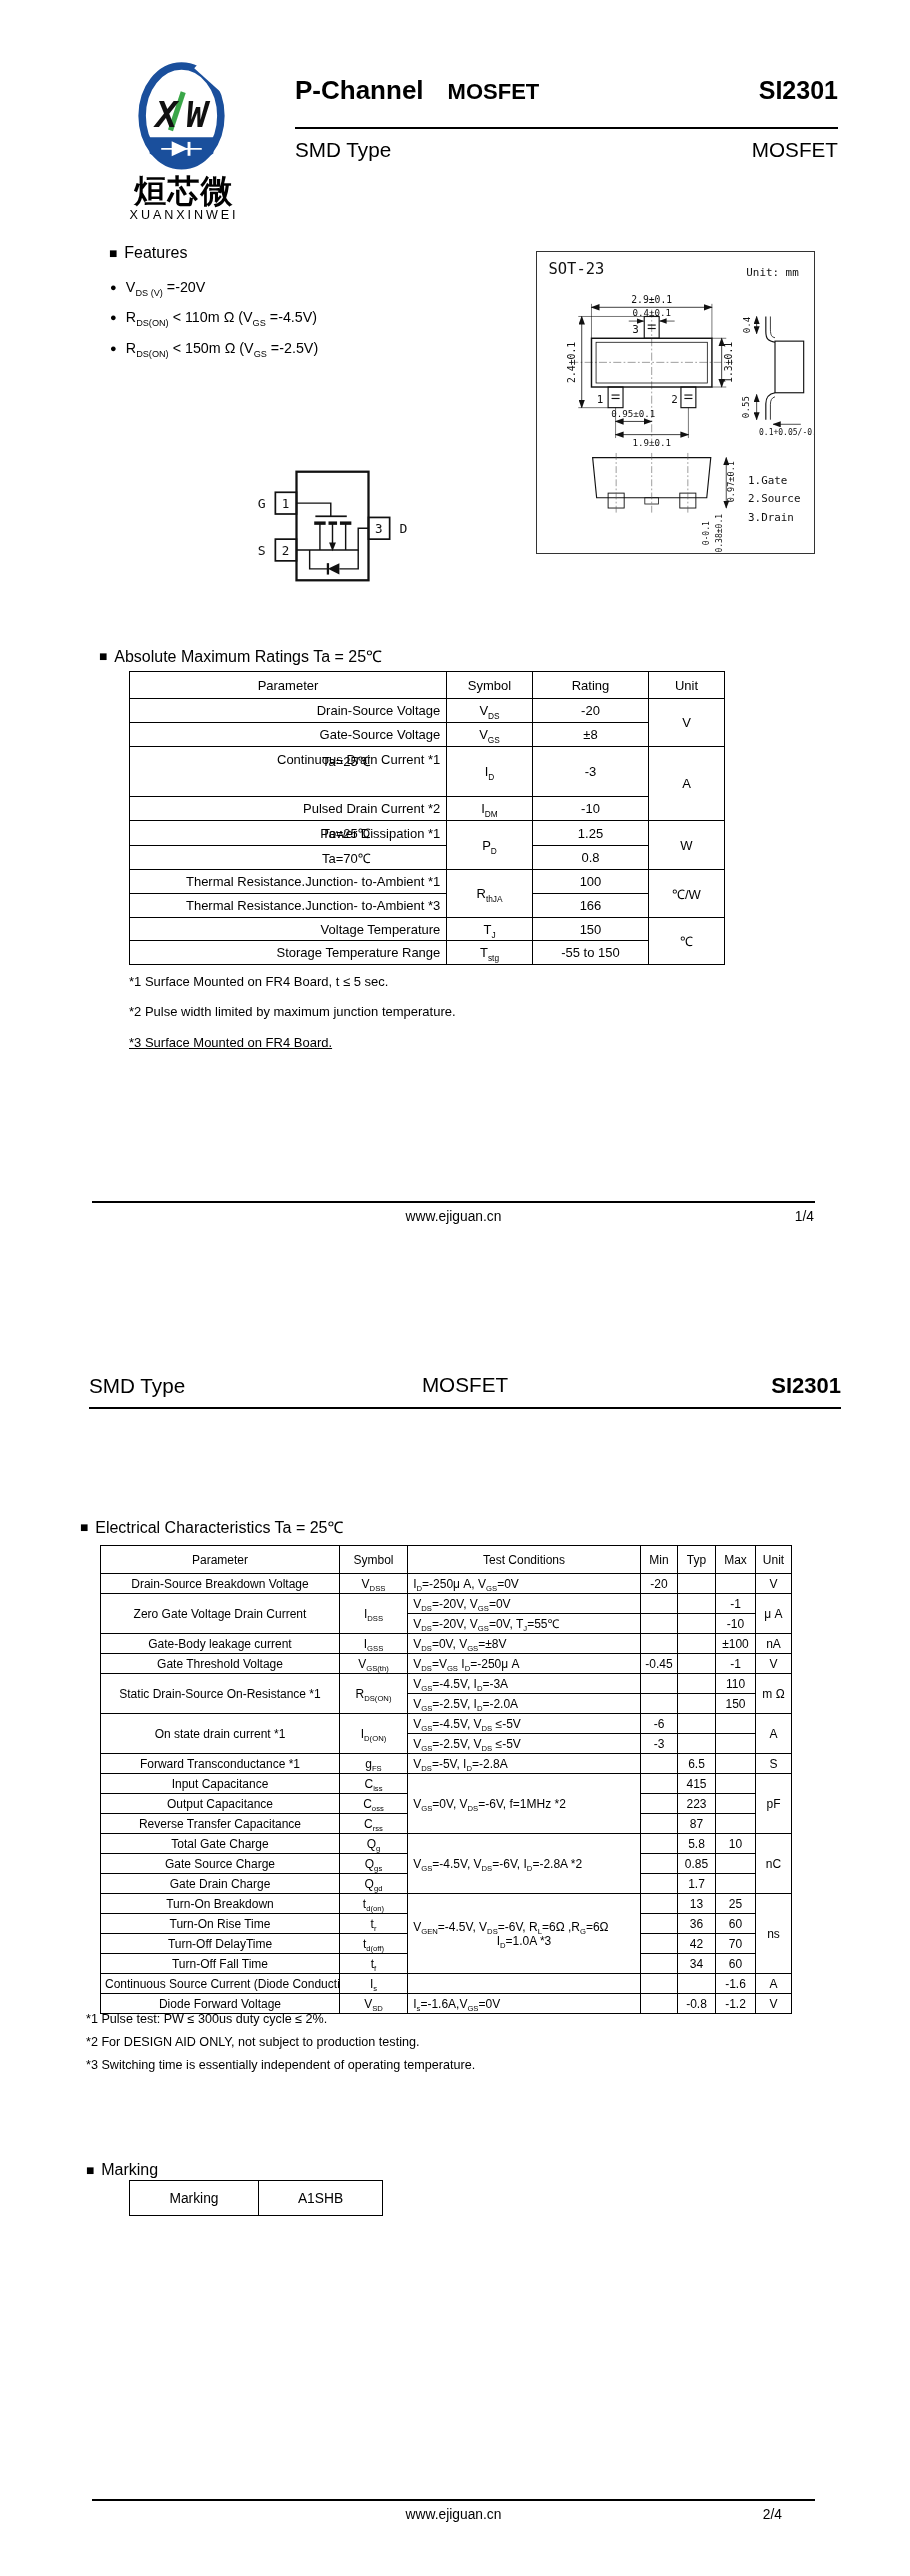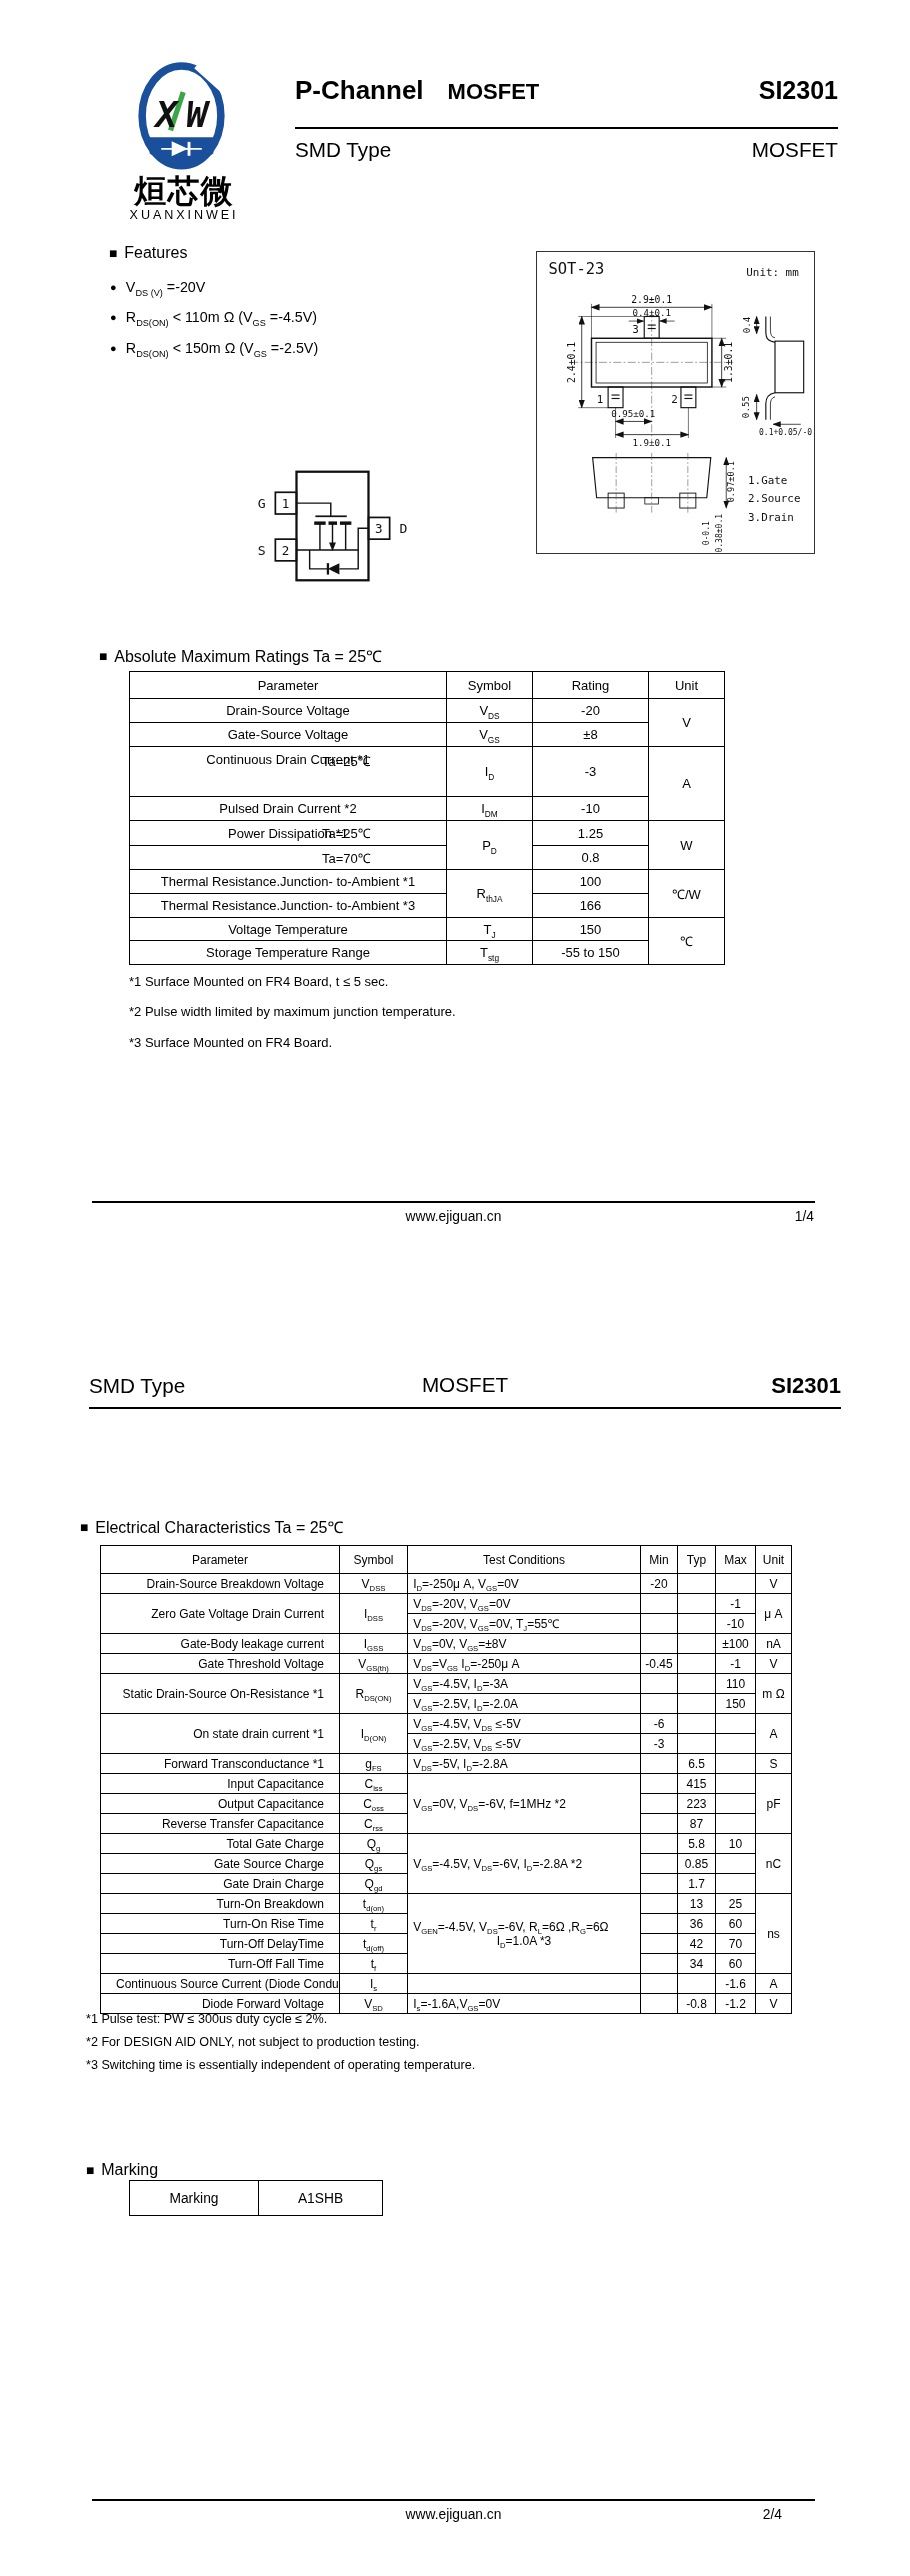--- a/index.html
+++ b/index.html
@@ -25,30 +25,30 @@
   .sechead .sq{font-size:13.8px;margin-right:6.9px;}
   .feat{display:flex;align-items:center;font-size:14.3px;}
   .feat .bullet{font-size:11px;margin-right:9.2px;}
   
   .pkgbox{left:536px;top:251px;width:279px;height:303px;border:1.1px solid #333;box-sizing:border-box;}
   
   table{border-collapse:collapse;table-layout:fixed;background:#fff;}
   .t1{border:1.7px solid #000;}
   .t1 th,.t1 td{border:1.1px solid #000;font-weight:normal;font-size:13px;overflow:hidden;position:relative;}
   .t1 th{height:24px;text-align:center;}
-  .t1 td.pl{text-align:center;padding:0 5.7px;white-space:nowrap;}
+  .t1 td.pl{text-align:right;padding:0 5.7px;white-space:nowrap;}
   .t1 td.c{text-align:center;padding:0;}
   .vtop{vertical-align:top;padding-top:4.6px !important;}
   .ta{position:absolute;left:192px;top:50%;transform:translateY(-50%);}
   .ta-top{position:absolute;left:192px;top:4.6px;transform:none;}
   .t2{border:1.7px solid #000;}
   .t2 th,.t2 td{border:1.1px solid #000;font-weight:normal;font-size:12px;overflow:hidden;}
   .t2 th{height:25px;text-align:center;}
   .t2 td{height:19px;}
-  .t2 td.pl{text-align:right;padding:0 15px;white-space:nowrap;}
+  .t2 td.pl{text-align:center;padding:0 4px;white-space:nowrap;}
   .t2 td.c{text-align:center;padding:0 1.1px;}
   .t2 .cond{ text-align:left;padding:0 5.2px;white-space:nowrap;}
   .t2 .c2{text-align:center;}
   .note{font-size:13px;white-space:nowrap;}
   .note2{font-size:12.6px;white-space:nowrap;}
   
   .frule{height:2.3px;background:#000;}
   .ftext{font-size:13.8px;}
   
   .h2row{left:89px;top:85px;width:752px;display:flex;align-items:baseline;}
@@ -306,21 +306,21 @@
     <tr style="height:24px">
       <td class="pl">Storage Temperature Range</td>
       <td class="c">T<sub>stg</sub></td>
       <td class="c">-55 to 150</td>
     </tr>
   </tbody>
     </table>
 
   <div class="abs note" style="left:129px;top:974px;">*1 Surface Mounted on FR4 Board, t ≤  5 sec.</div>
   <div class="abs note" style="left:129px;top:1004px;text-align:center;">*2 Pulse width limited by maximum junction temperature.</div>
-  <div class="abs note" style="left:129px;top:1035px;">*3 Surface Mounted on FR4 Board.</div>
+  <div class="abs note" style="left:129px;top:1035px;text-decoration:underline;">*3 Surface Mounted on FR4 Board.</div>
 
   <div class="abs frule" style="left:92px;top:1201px;width:723px;"></div>
   <div class="abs ftext" style="left:92px;top:1209px;width:723px;text-align:center;">www.ejiguan.cn</div>
   <div class="abs ftext" style="left:780px;top:1209px;width:34px;text-align:right;">1/4</div>
 </div>
 
 <div class="page" id="p2">
 
   <div class="abs h2row">
     <span class="h2c">MOSFET</span>

